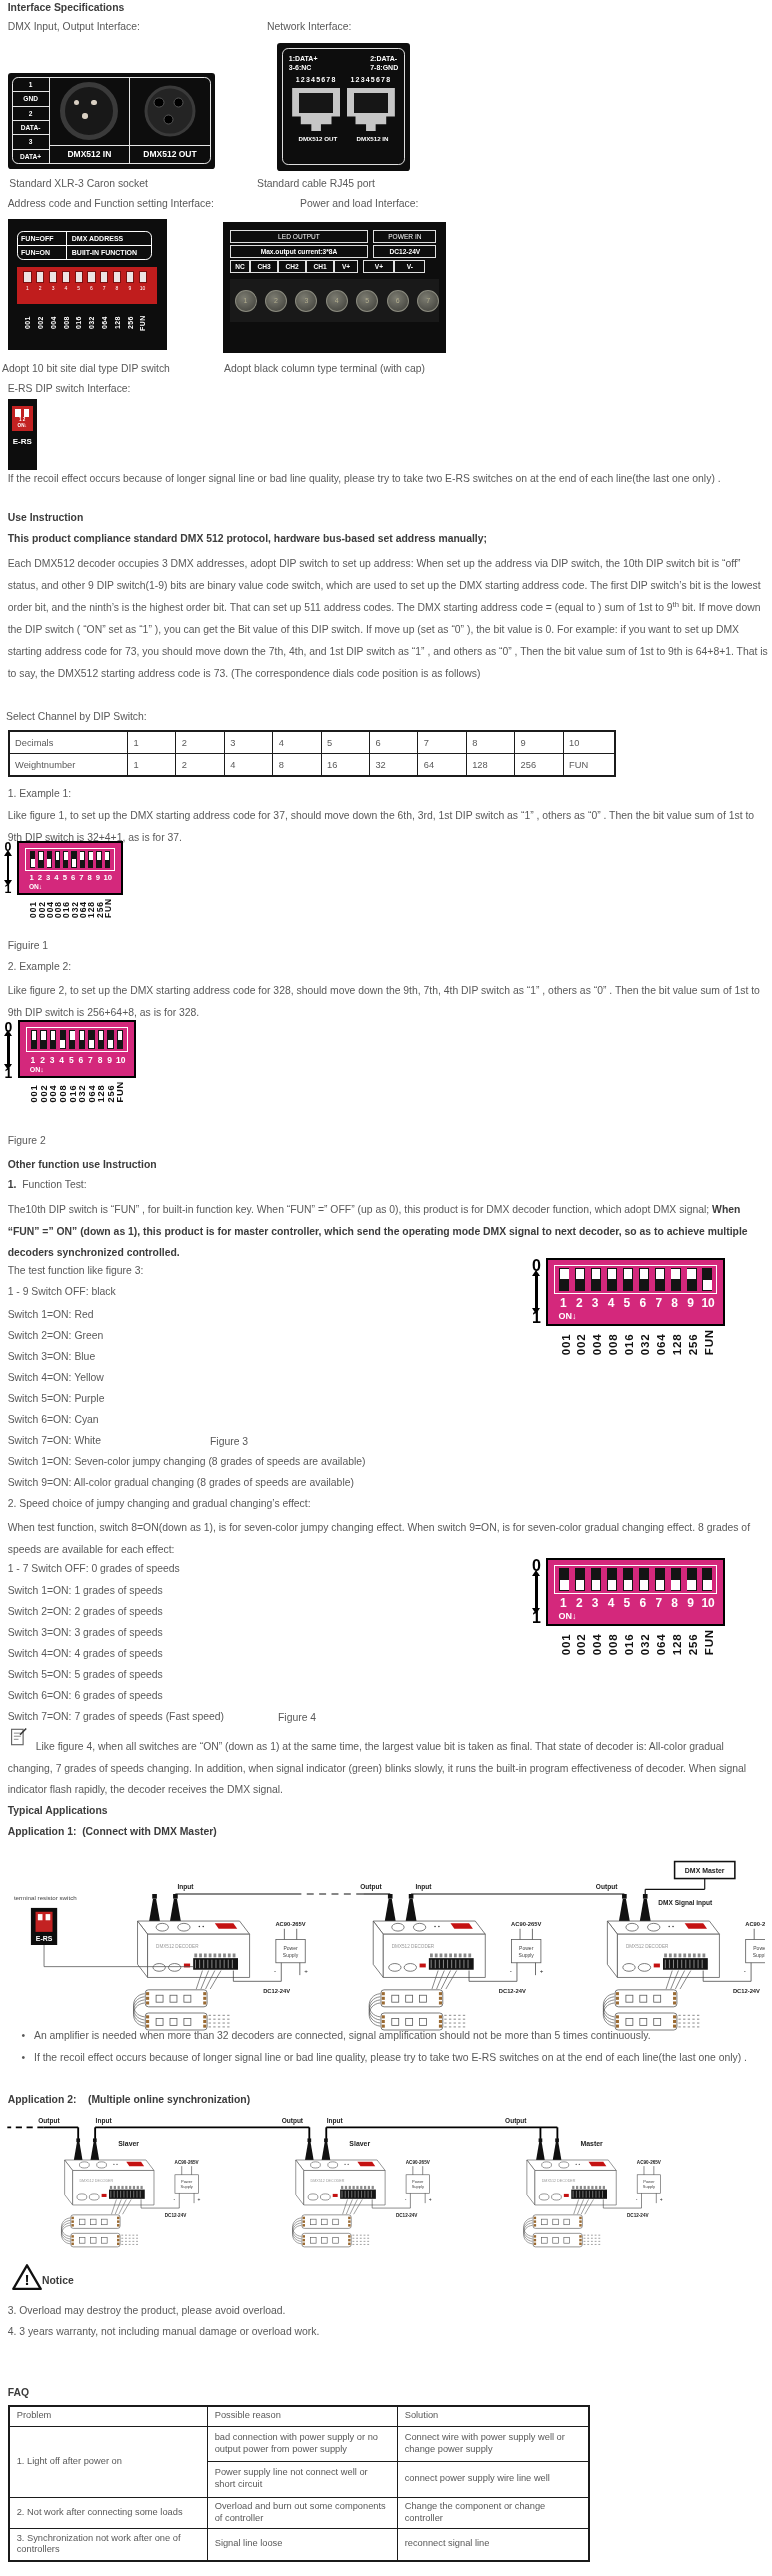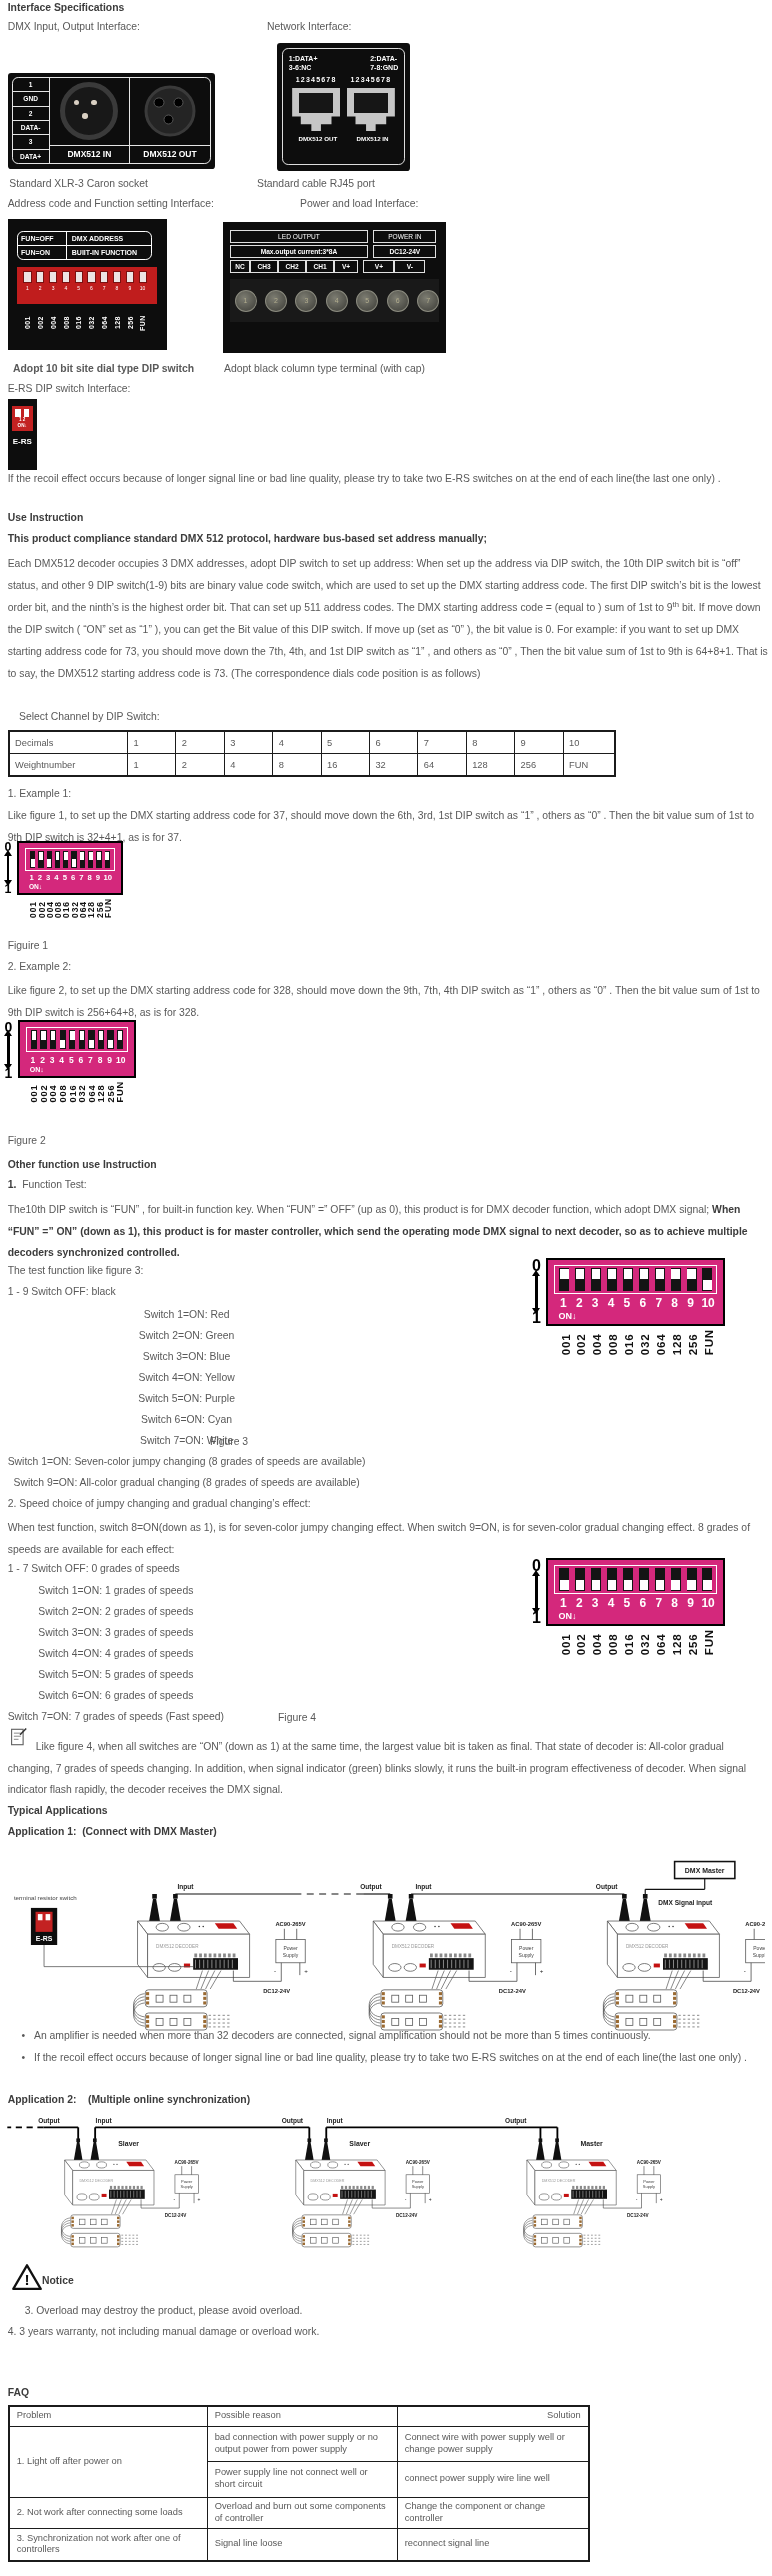--- a/index.html
+++ b/index.html
@@ -90,21 +90,21 @@
   .sz-l{--w:10px;--g:5.9px;--sh:23px;--nf:12px;--of:9px;--lf:11.6px;--ind:16px;--bh:68px;}
 
   
   table.doc{border-collapse:collapse;}
   table.doc td{border:1.5px solid #1b1b1b;font-size:9.3px;color:#595959;}
   .chtable{border:2.3px solid #1b1b1b;}
   .chtable td{height:21px;padding:0 0 0 5.4px;}
   .faqtable{border:2.3px solid #1b1b1b;}
   .faqtable td{padding:3.1px 7px;line-height:11.6px;vertical-align:middle;}
 
-  .listblk div{height:21px;line-height:21px;white-space:nowrap;text-align:center;}
+  .listblk div{height:21px;line-height:21px;white-space:nowrap;}
   .bullets{width:734px;line-height:21.6px;}
   .bullets .bi{position:relative;padding-left:14px;}
   .bullets .bi::before{content:"•";position:absolute;left:1.5px;color:#595959;}
 </style>
 </head>
 <body>
 
 <div id="page">
 
   <div class="abs bld" style="left:7.7px;top:1.5px;">Interface Specifications</div>
@@ -271,21 +271,21 @@
         <div class="scr">1</div>
         <div class="scr">2</div>
         <div class="scr">3</div>
         <div class="scr">4</div>
         <div class="scr">5</div>
         <div class="scr">6</div>
         <div class="scr">7</div>
       </div>
   </div>
 
-  <div class="abs t" style="left:13px;top:363px;font-weight:bold;">Adopt 10 bit site dial type DIP switch</div>
+  <div class="abs t" style="left:2px;top:363px;">Adopt 10 bit site dial type DIP switch</div>
   <div class="abs t" style="left:224px;top:363px;">Adopt black column type terminal (with cap)</div>
 
   <div class="abs t" style="left:7.7px;top:383px;">E-RS DIP switch Interface:</div>
 
   <div class="abs photo pers" style="left:7.7px;top:399px;width:29px;height:71px;">
     <div class="edip">
       <div class="ehrow">
           <div class="eh"></div>
           <div class="eh"></div>
         </div>
@@ -293,21 +293,21 @@
       <div class="eon">ON↓</div>
     </div>
     <div class="ename">E-RS</div>
   </div>
 
   <div class="abs t p" style="left:7.7px;top:467px;line-height:23px;">If the recoil effect occurs because of longer signal line or bad line quality, please try to take two E-RS switches on at the end of each line(the last one only) .</div>
 
   <div class="abs bld" style="left:7.7px;top:512px;">Use Instruction</div>
   <div class="abs bld" style="left:7.7px;top:533px;">This product compliance standard DMX 512 protocol, hardware bus-based set address manually;</div>
   <div class="abs t p" style="left:7.7px;top:553px;line-height:22px;"><span>Each DMX512 decoder occupies 3 DMX addresses, adopt DIP switch to set up address: When set up the address via DIP switch, the 10th DIP switch bit is “off” status, and other 9 DIP switch(1-9) bits are binary value code switch, which are used to set up the DMX starting address code. The first DIP switch’s bit is the lowest order bit, and the ninth’s is the highest order bit. That can set up 511 address codes. The DMX starting address code = (equal to ) sum of 1st to 9</span><sup>th</sup><span> bit. If move down the DIP switch ( “ON” set as “1” ), you can get the Bit value of this DIP switch. If move up (set as “0” ), the bit value is 0. For example: if you want to set up DMX starting address code for 73, you should move down the 7th, 4th, and 1st DIP switch as “1” , and others as “0” , Then the bit value sum of 1st to 9th is 64+8+1. That is to say, the DMX512 starting address code is 73. (The correspondence dials code position is as follows)</span></div>
-  <div class="abs t" style="left:19px;top:711px;">Select Channel by DIP Switch:</div>
+  <div class="abs t" style="left:6px;top:711px;">Select Channel by DIP Switch:</div>
 
   <table class="abs doc chtable" style="left:7.7px;top:730px;">
     <tbody>
         <tr>
       <td style="width:112px;">Decimals</td>
       <td style="width:42px;">1</td>
       <td style="width:42px;">2</td>
       <td style="width:42px;">3</td>
       <td style="width:42px;">4</td>
       <td style="width:42px;">5</td>
@@ -1279,21 +1279,21 @@
     <div>3. Overload may destroy the product, please avoid overload.</div>
     <div>4. 3 years warranty, not including manual damage or overload work.</div>
   </div>
 
   <div class="abs bld" style="left:7.7px;top:2387px;">FAQ</div>
   <table class="abs doc faqtable" style="left:7.7px;top:2405px;">
     <tbody>
         <tr style="height:20px;">
       <td style="width:183px;">Problem</td>
       <td style="width:175px;">Possible reason</td>
-      <td style="width:176px;text-align:right;">Solution</td>
+      <td style="width:176px;">Solution</td>
     </tr>
     <tr style="height:35px;">
       <td rowspan="2">1. Light off after power on</td>
       <td>bad connection with power supply or no output power from power supply</td>
       <td>Connect wire with power supply well or change power supply</td>
     </tr>
     <tr style="height:36px;">
       <td>Power supply line not connect well or short circuit</td>
       <td>connect  power supply wire line well</td>
     </tr>

